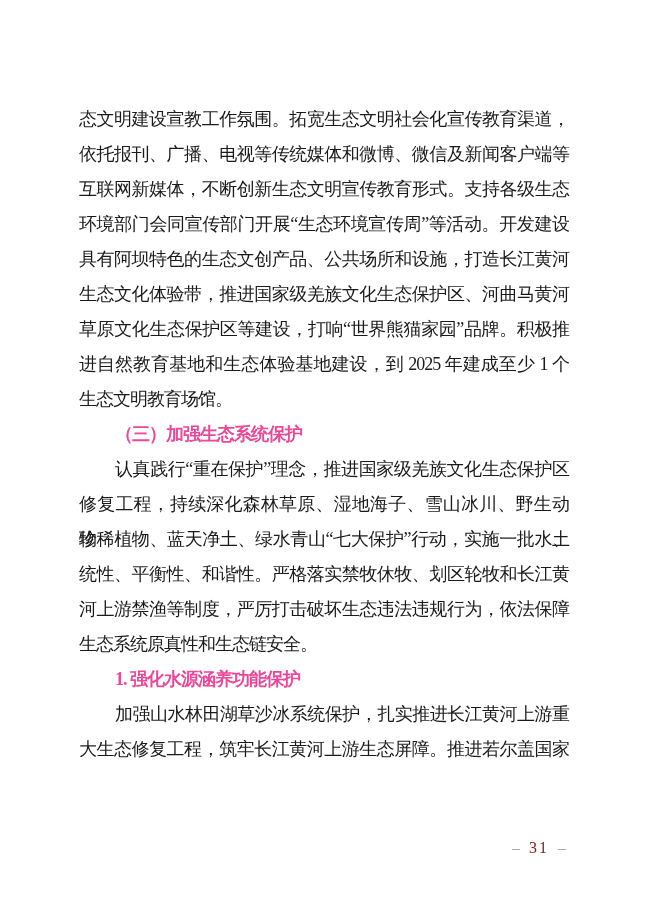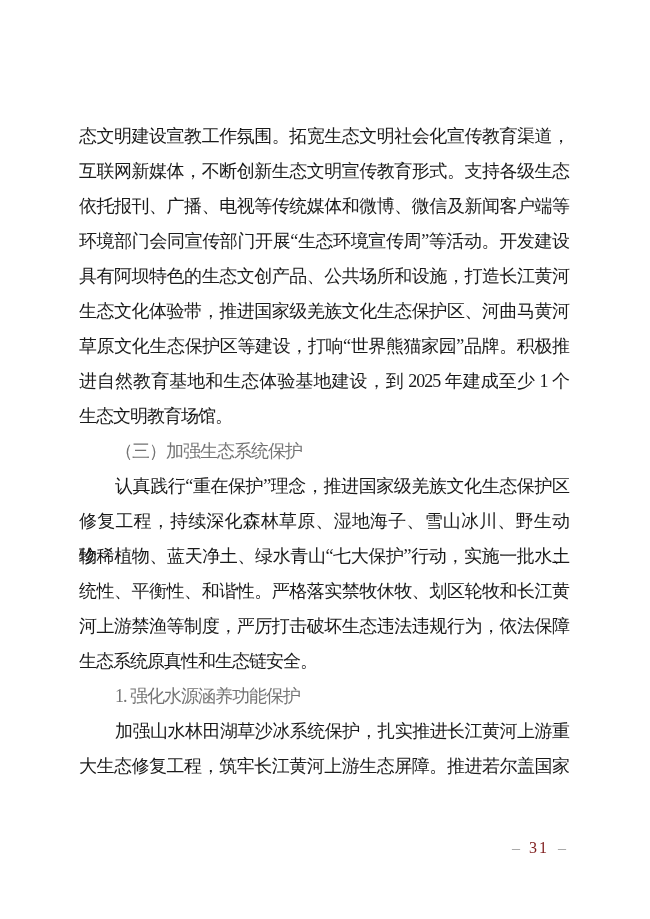--- a/index.html
+++ b/index.html
@@ -12,40 +12,40 @@
     width: 650px;
     height: 919px;
     background: #ffffff;
     overflow: hidden;
     font-family: "Liberation Serif", "DejaVu Serif", serif;
     color: #1a1a1a;
   }
   .doc-body {
     position: absolute;
     left: 79px;
-    top: 119px;
+    top: 102px;
     width: 490px;
   }
   .line {
     height: 35px;
     line-height: 35px;
     font-size: 18px;
     letter-spacing: -1px;
     text-align: left;
   }
   .line.fill {
     text-align: justify;
     text-align-last: justify;
   }
   .line.indent {
     text-indent: 36px;
   }
   .block.heading .line {
-    font-weight: 400;
-    color: #737373;
+    font-weight: 700;
+    color: #ec4899;
   }
   .footer {
     position: absolute;
     left: 512px;
     top: 838px;
     display: flex;
     align-items: baseline;
     gap: 9px;
     font-size: 16px;
     line-height: 20px;
@@ -59,22 +59,22 @@
     letter-spacing: 2px;
   }
 </style>
 </head>
 <body>
 
 <div class="page">
   <div class="doc-body">
       <div class="block paragraph">
         <div class="line fill">态文明建设宣教工作氛围。拓宽生态文明社会化宣传教育渠道，</div>
+        <div class="line fill">依托报刊、广播、电视等传统媒体和微博、微信及新闻客户端等</div>
         <div class="line fill">互联网新媒体，不断创新生态文明宣传教育形式。支持各级生态</div>
-        <div class="line fill">依托报刊、广播、电视等传统媒体和微博、微信及新闻客户端等</div>
         <div class="line fill">环境部门会同宣传部门开展“生态环境宣传周”等活动。开发建设</div>
         <div class="line fill">具有阿坝特色的生态文创产品、公共场所和设施，打造长江黄河</div>
         <div class="line fill">生态文化体验带，推进国家级羌族文化生态保护区、河曲马黄河</div>
         <div class="line fill">草原文化生态保护区等建设，打响“世界熊猫家园”品牌。积极推</div>
         <div class="line fill">进自然教育基地和生态体验基地建设，到 2025 年建成至少 1 个</div>
         <div class="line">生态文明教育场馆。</div>
       </div>
       <div class="block heading">
         <div class="line indent">（三）加强生态系统保护</div>
       </div>

